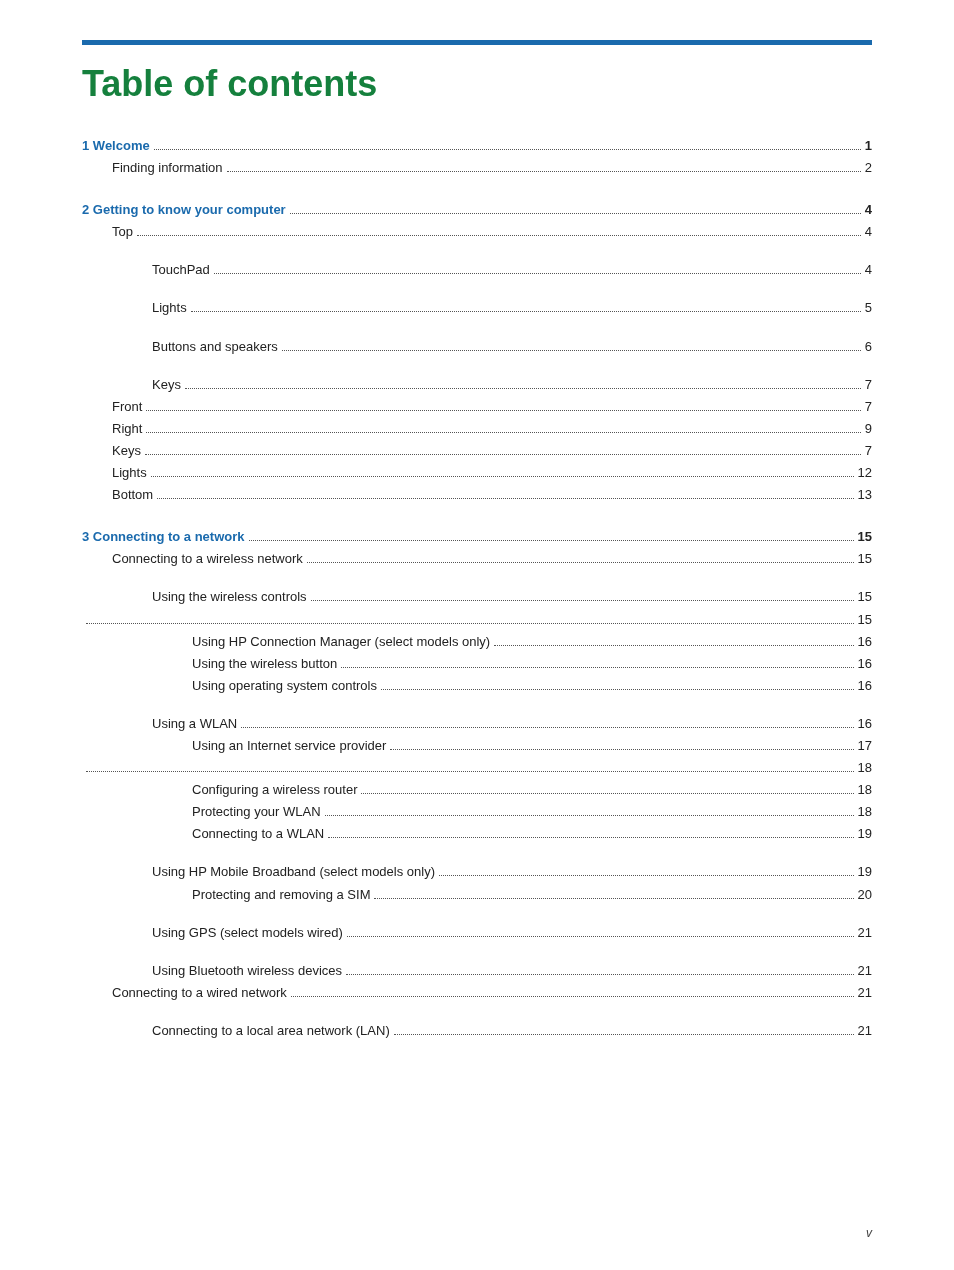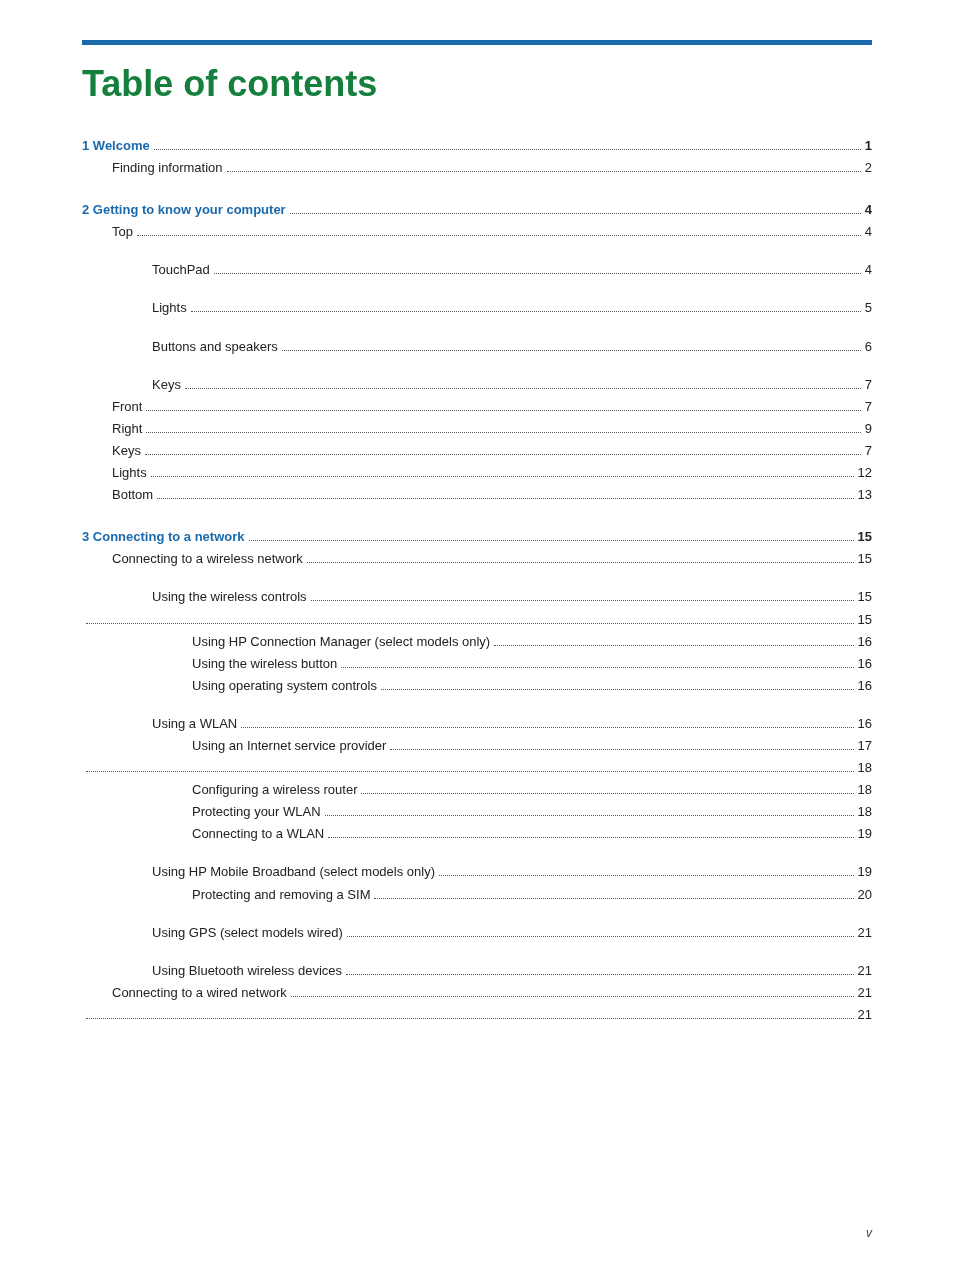--- a/index.html
+++ b/index.html
@@ -255,18 +255,19 @@
       <span class="toc-label">Using Bluetooth wireless devices</span>
       <span class="toc-dots"></span>
       <span class="toc-page">21</span>
     </div>
     <div class="toc-entry entry-l1">
       <span class="toc-label">Connecting to a wired network</span>
       <span class="toc-dots"></span>
       <span class="toc-page">21</span>
     </div>
     <div class="toc-entry entry-l2">
+      <span class="toc-label">Connecting to a local area network (LAN)</span>
       <span class="toc-dots"></span>
       <span class="toc-page">21</span>
     </div>
   </div>
 
 <div class="page-number-footer">v</div>
 
 </body></html>

